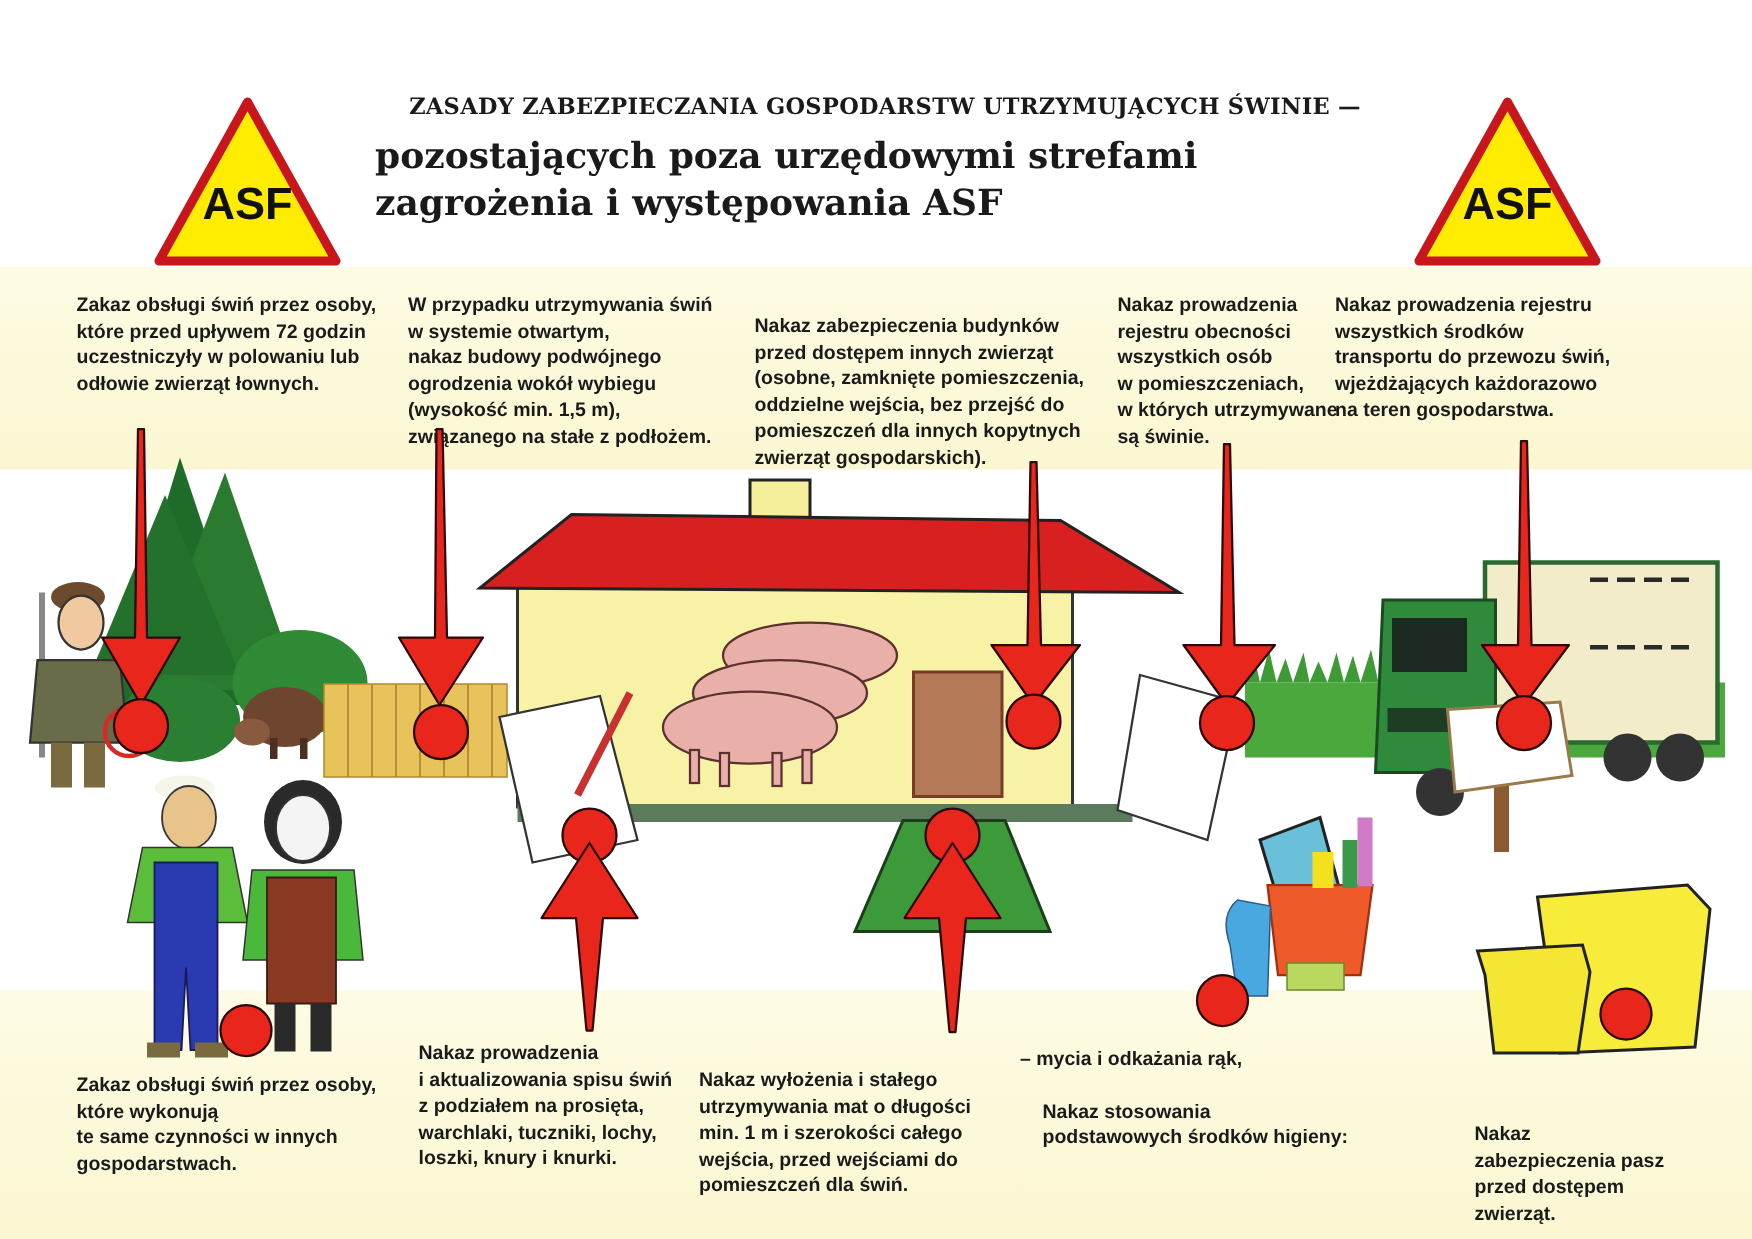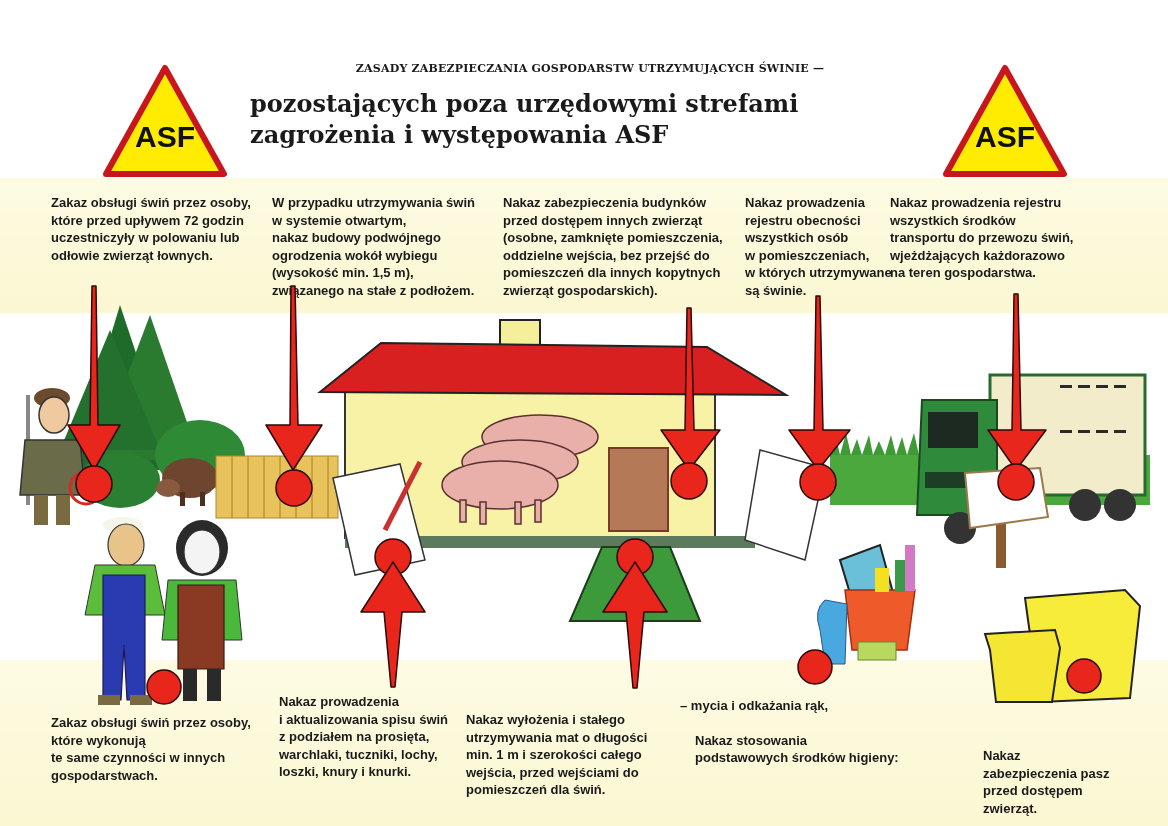--- a/index.html
+++ b/index.html
@@ -1,18 +1,18 @@
 <!DOCTYPE html>
 <html><head>
 <meta charset="utf-8">
 <style>
   html,body{margin:0;padding:0;}
   body{width:1168px;height:826px;position:relative;overflow:hidden;background:#ffffff;font-family:"Liberation Sans","DejaVu Sans",sans-serif;color:#1a1a1a;}
   .band{position:absolute;left:0;width:1168px;background:linear-gradient(#fdfbe3,#fbf7d2);}
-  .title1{position:absolute;left:200px;top:62px;width:780px;text-align:center;font-family:"DejaVu Serif","Liberation Serif",serif;font-weight:bold;font-size:11px;letter-spacing:0.2px;}
+  .title1{position:absolute;left:200px;top:62px;width:780px;text-align:center;font-family:"DejaVu Serif","Liberation Serif",serif;font-weight:bold;font-size:15px;letter-spacing:0.2px;}
   .title2{position:absolute;left:250px;top:88px;width:680px;text-align:left;font-family:"DejaVu Serif","Liberation Serif",serif;font-weight:bold;font-size:24px;line-height:31px;}
   .warn{position:absolute;}
   .txt{position:absolute;font-weight:bold;font-size:13px;line-height:17.5px;white-space:pre-line;}
   .art{position:absolute;}
 </style>
 </head>
 <body>
 
 <div class="band" style="top:178px;height:135px;"></div>
 <div class="band" style="top:660px;height:166px;"></div>
@@ -39,21 +39,21 @@
 <div class="txt" style="left:51px;top:194px;width:210px;">Zakaz obsługi świń przez osoby,
 które przed upływem 72 godzin
 uczestniczyły w polowaniu lub
 odłowie zwierząt łownych.</div>
 <div class="txt" style="left:272px;top:194px;width:215px;">W przypadku utrzymywania świń
 w systemie otwartym,
 nakaz budowy podwójnego
 ogrodzenia wokół wybiegu
 (wysokość min. 1,5 m),
 związanego na stałe z podłożem.</div>
-<div class="txt" style="left:503px;top:194px;width:235px;">Nakaz zabezpieczenia budynków
+<div class="txt" style="left:503px;top:208px;width:235px;">Nakaz zabezpieczenia budynków
 przed dostępem innych zwierząt
 (osobne, zamknięte pomieszczenia,
 oddzielne wejścia, bez przejść do
 pomieszczeń dla innych kopytnych
 zwierząt gospodarskich).</div>
 <div class="txt" style="left:745px;top:194px;width:170px;">Nakaz prowadzenia
 rejestru obecności
 wszystkich osób
 w pomieszczeniach,
 w których utrzymywane

